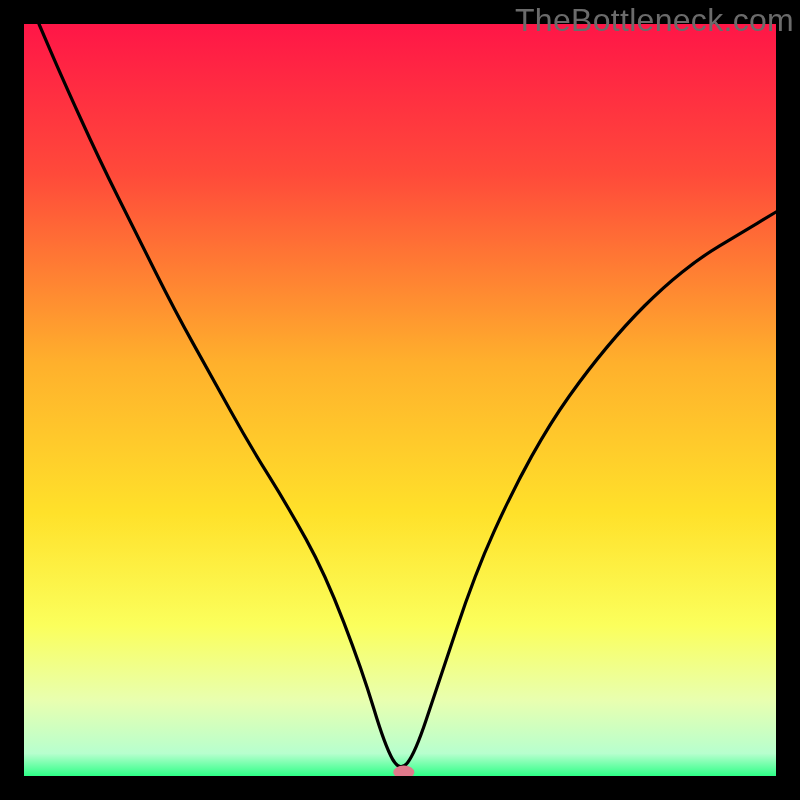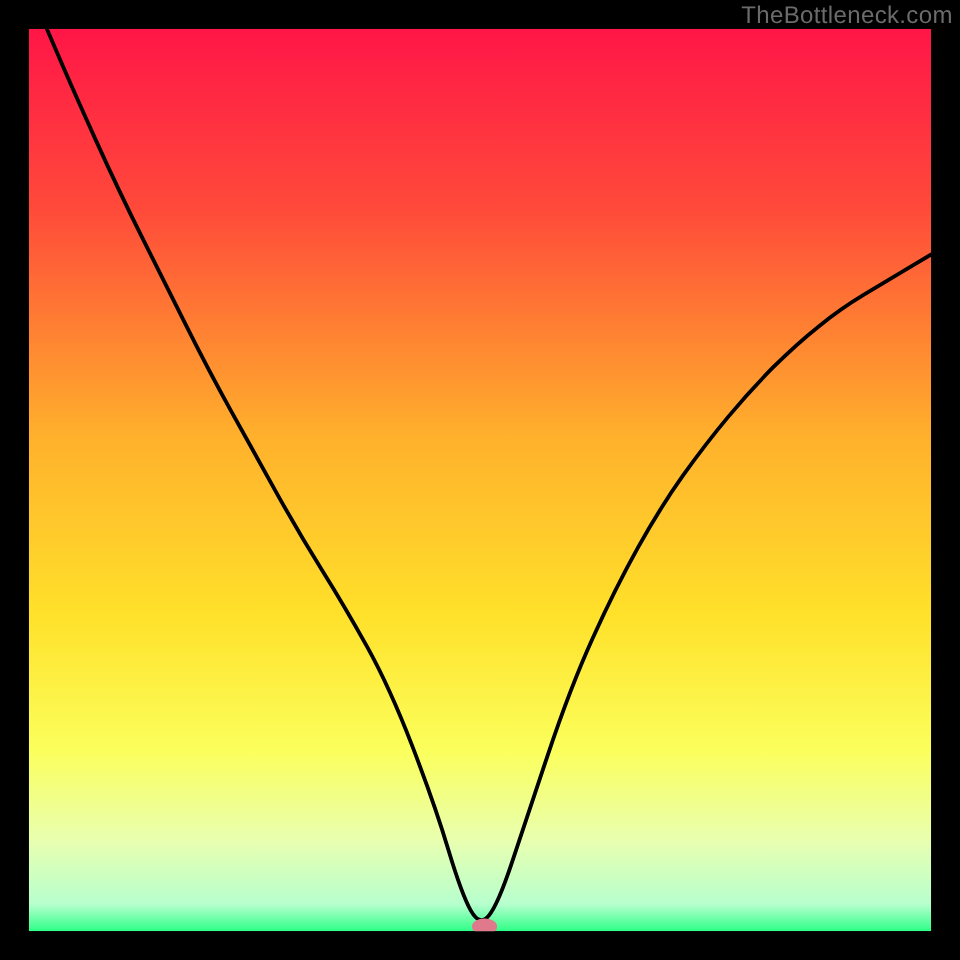--- a/index.html
+++ b/index.html
@@ -24,21 +24,21 @@
     top: 0;
     left: 0;
     width: 752px;
     height: 752px;
   }
   .watermark-box {
     position: absolute;
     top: 2px;
     right: 6px;
     color: #6b6b6b;
-    font-size: 20px;
+    font-size: 32px;
     font-weight: 500;
     letter-spacing: 0.3px;
   }
   .no-select { user-select: none; }
 </style>
 </head>
 <body>
 
 <div class="frame">
   <svg class="plot-area no-select" viewBox="0 0 752 752" preserveAspectRatio="none">

